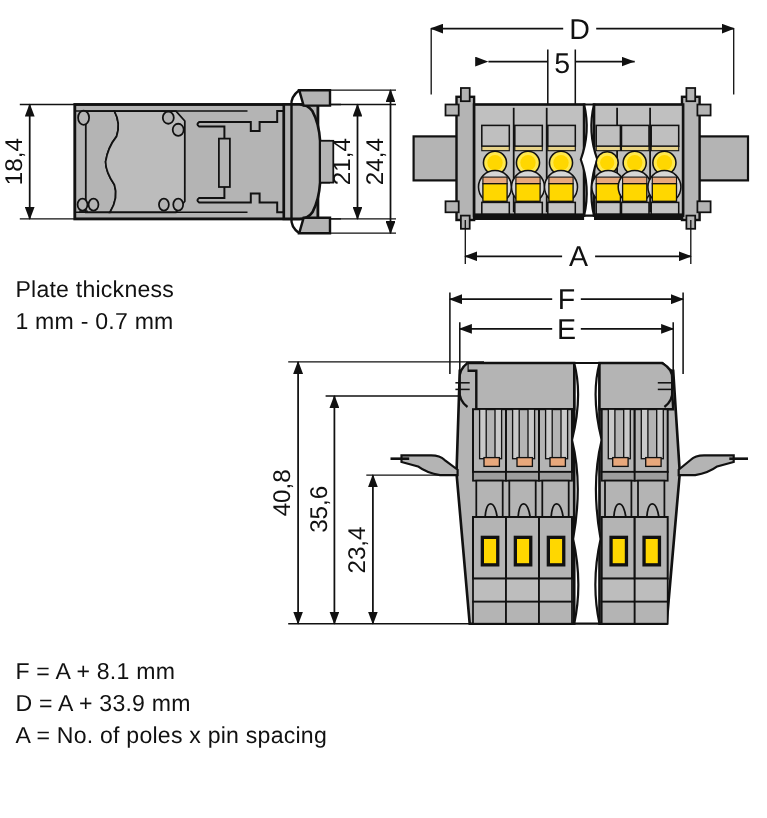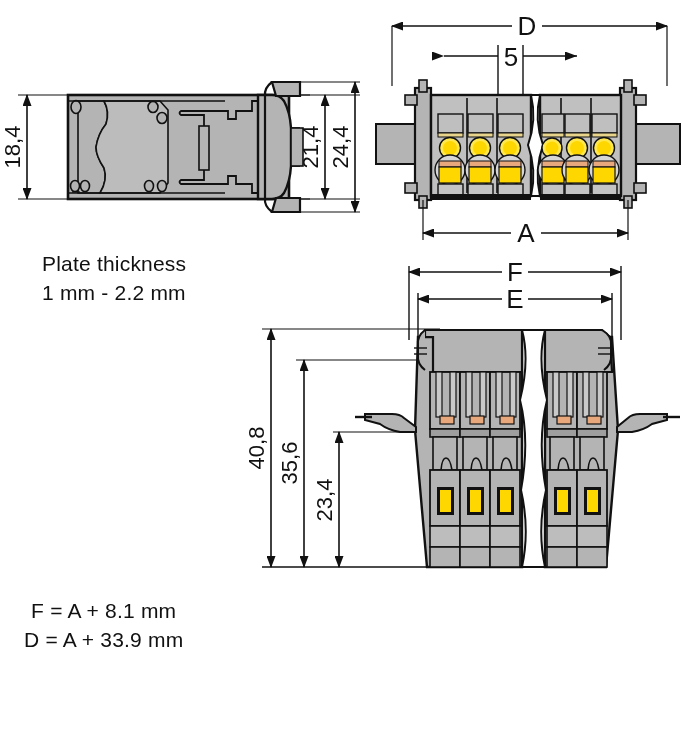--- a/index.html
+++ b/index.html
@@ -3,22 +3,22 @@
 <meta charset="utf-8">
 <style>
   html,body{margin:0;padding:0;background:#ffffff;}
   body{width:697px;height:744px;position:relative;overflow:hidden;
        font-family:"Liberation Sans","DejaVu Sans",sans-serif;color:#111;}
   .stage{position:absolute;left:0;top:0;width:697px;height:744px;}
   svg{display:block;}
   .txt{font-family:"Liberation Sans","DejaVu Sans",sans-serif;fill:#111;}
   .notes{position:absolute;font-size:21px;line-height:29px;color:#111;
          font-family:"Liberation Sans","DejaVu Sans",sans-serif;letter-spacing:.2px;}
-  #plate-note{left:14px;top:249px;margin-left:28px;}
-  #formula-note{left:24px;top:596px;text-align:center;}
+  #plate-note{left:14px;top:249px;}
+  #formula-note{left:14px;top:596px;}
   .nline{white-space:pre;}
 </style>
 </head>
 <body>
 
 <div class="stage">
 
 <svg width="697" height="744" viewBox="0 0 697 744">
   <defs>
     <marker id="arrHead" markerWidth="12" markerHeight="9" refX="11" refY="4.5" orient="auto" markerUnits="userSpaceOnUse">
@@ -318,21 +318,22 @@
       </g>
       <g>
         <rect x="592" y="372" width="22" height="57" fill="#b4b4b4" stroke="#111" stroke-width="1.4" opacity="0"></rect>
       </g>
     </g>
   </g>
 </svg>
 
   <div class="notes" id="plate-note">
     <div class="nline">Plate thickness</div>
-    <div class="nline">1 mm - 2.2 mm</div>
+    <div class="nline">1 mm - 0.7 mm</div>
   </div>
 
   <div class="notes" id="formula-note">
     <div class="nline">F = A + 8.1 mm</div>
     <div class="nline">D = A + 33.9 mm</div>
+    <div class="nline">A = No. of poles x pin spacing</div>
   </div>
 
 </div>
 
 </body></html>

